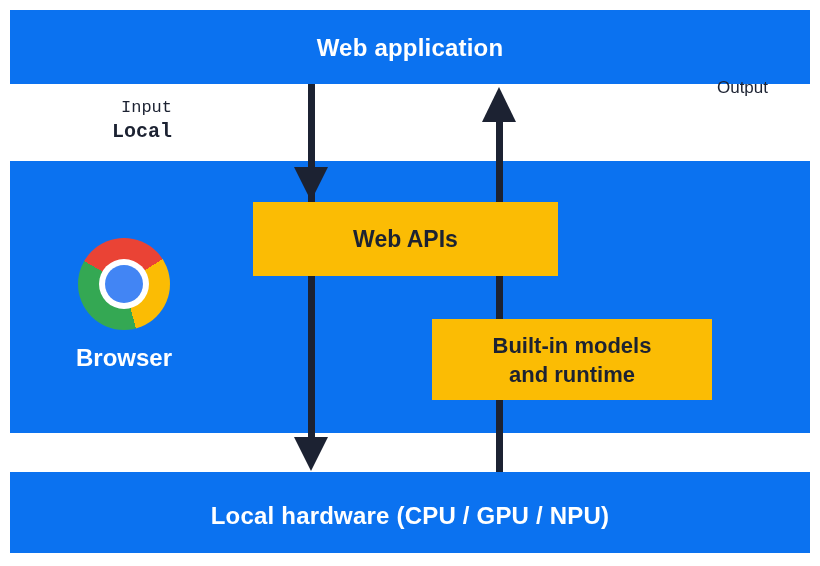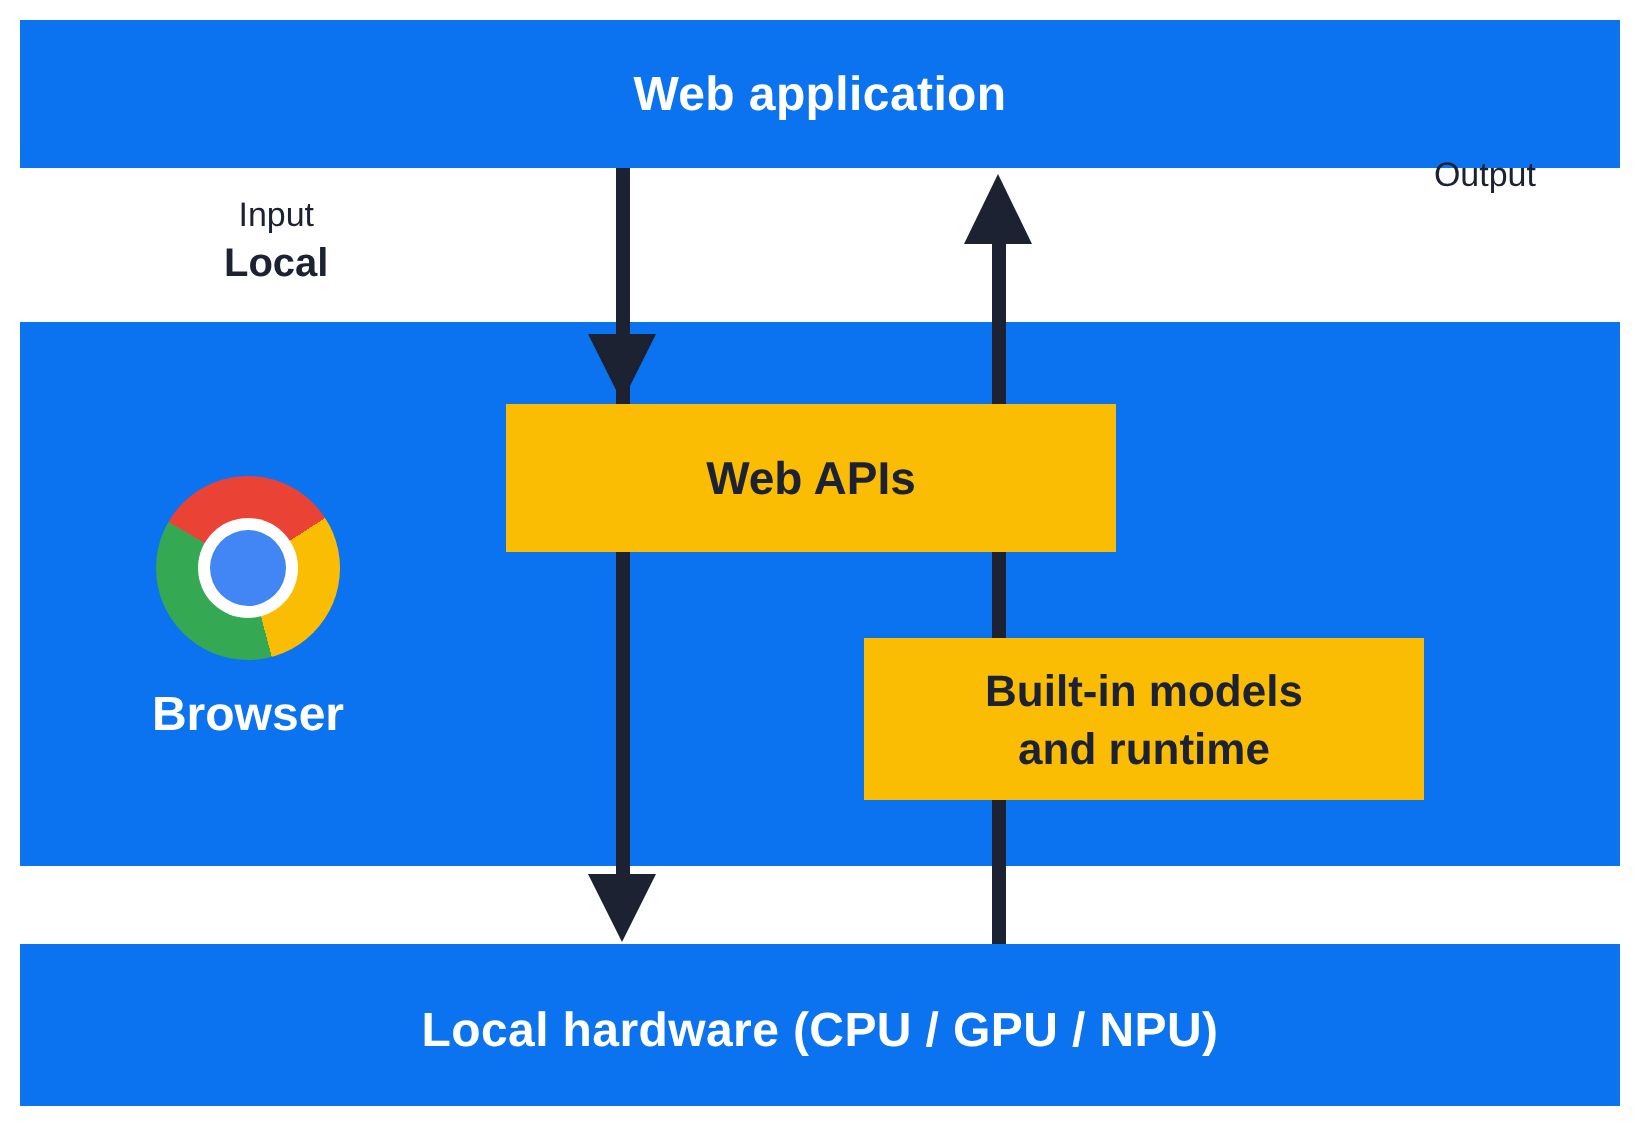--- a/index.html
+++ b/index.html
@@ -25,21 +25,21 @@
     position:absolute;left:0;right:0;text-align:center;
     color:var(--text_white);font-weight:700;font-size:24px;letter-spacing:.2px;
   }
   .band-top .band-title{top:24px;}
   .band-bottom .band-title{top:30px;}
 
   
   .flow-label{position:absolute;z-index:2;color:var(--ink);}
   .flow-label .lbl-title{font-size:17px;font-weight:400;line-height:22px;}
   .flow-label .lbl-value{font-size:20px;font-weight:700;line-height:26px;}
-  .flow-label-input{left:112px;top:97px;text-align:center;}
+  .flow-label-input{left:112px;top:97px;text-align:right;font-family:Liberation Mono, monospace;}
   .flow-label-output{right:52px;top:77px;text-align:left;margin-left:24px;}
 
   
   .arrow-line{position:absolute;width:7px;background:var(--ink);z-index:2;}
   .line-down{left:308px;top:84px;height:357px;}
   .line-up{left:496px;top:120px;height:352px;}
   .arrow-head{position:absolute;width:0;height:0;z-index:2;
     border-left:17px solid transparent;border-right:17px solid transparent;}
   .head-down{border-top:34px solid var(--ink);}
   .head-up{border-bottom:35px solid var(--ink);}

